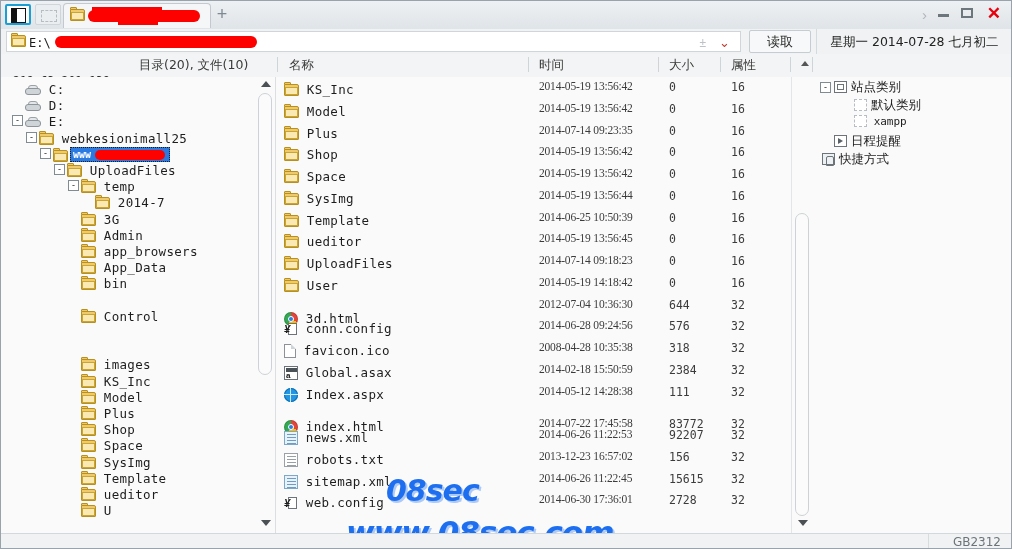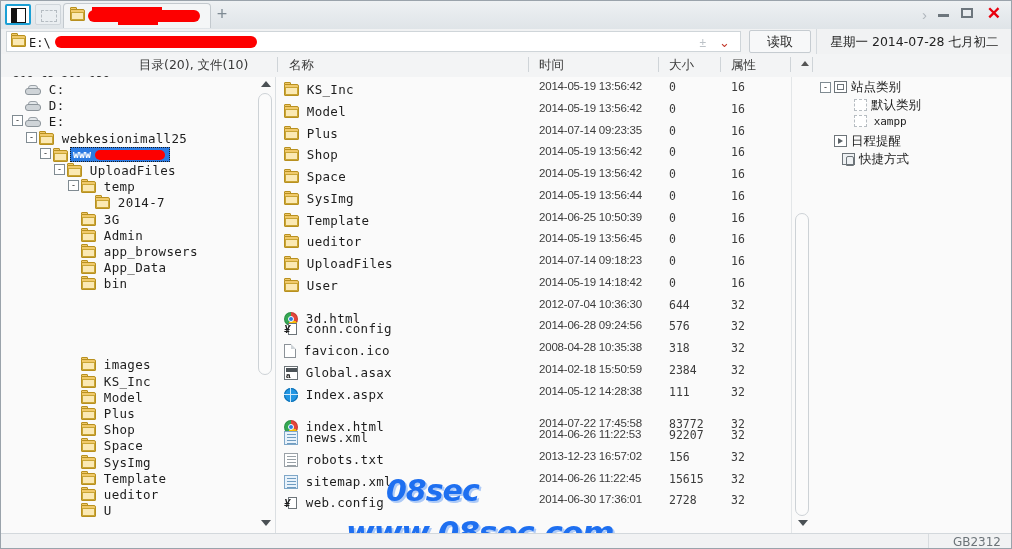--- a/index.html
+++ b/index.html
@@ -101,21 +101,21 @@
   .sb-up,.sb-dn{position:absolute;left:6px;width:0;height:0;
                 border-left:5px solid transparent;border-right:5px solid transparent;}
   .sb-up{border-bottom:6px solid #4a5054;}
   .sb-dn{border-top:6px solid #4a5054;}
 
   
   .row{position:absolute;left:0;width:100%;height:21.7px;}
   .rname{position:absolute;left:0;top:0;font-size:12.5px;color:#1d1d1d;
          font-family:"DejaVu Sans Mono","Liberation Mono",monospace;letter-spacing:.3px;}
   .rtime{position:absolute;left:263px;top:1px;font-size:11.5px;color:#3b3b3b;
-         font-family:Liberation Sans, sans-serif;letter-spacing:-.2px;}
+         font-family:Liberation Serif, serif;letter-spacing:-.2px;}
   .rsize{position:absolute;left:393px;top:1px;font-size:11.5px;color:#3b3b3b;
          font-family:"DejaVu Sans Mono",monospace;}
   .rattr{position:absolute;left:455px;top:1px;font-size:11.5px;color:#3b3b3b;
          font-family:"DejaVu Sans Mono",monospace;}
 
   
   .folder{position:relative;display:inline-block;width:15px;height:12px;vertical-align:-2px;}
   .folder .bk{position:absolute;left:0;top:0;width:15px;height:12px;
               background:#f0c96a;border:1px solid #b8901f;box-sizing:border-box;border-radius:1px 2px 1px 1px;}
   .folder .tab1{position:absolute;left:0;top:-2px;width:7px;height:3px;
@@ -304,20 +304,23 @@
       </div>
       <div class="row" style="top: 166px; height: 16.2px;">
         <span class="rname" style="left:80px;top:1px"><span class="folder"><i class="tab1"></i><i class="bk"></i><i class="fr"></i></span> <span>app_browsers</span></span>
       </div>
       <div class="row" style="top: 182.2px; height: 16.2px;">
         <span class="rname" style="left:80px;top:1px"><span class="folder"><i class="tab1"></i><i class="bk"></i><i class="fr"></i></span> <span>App_Data</span></span>
       </div>
       <div class="row" style="top: 198.4px; height: 16.2px;">
         <span class="rname" style="left:80px;top:1px"><span class="folder"><i class="tab1"></i><i class="bk"></i><i class="fr"></i></span> <span>bin</span></span>
       </div>
+      <div class="row" style="top: 230.8px; height: 16.2px;">
+        <span class="rname" style="left:80px;top:1px"><span class="folder"><i class="tab1"></i><i class="bk"></i><i class="fr"></i></span> <span>Control</span></span>
+      </div>
       <div class="row" style="top: 279.4px; height: 16.2px;">
         <span class="rname" style="left:80px;top:1px"><span class="folder"><i class="tab1"></i><i class="bk"></i><i class="fr"></i></span> <span>images</span></span>
       </div>
       <div class="row" style="top: 295.6px; height: 16.2px;">
         <span class="rname" style="left:80px;top:1px"><span class="folder"><i class="tab1"></i><i class="bk"></i><i class="fr"></i></span> <span>KS_Inc</span></span>
       </div>
       <div class="row" style="top: 311.8px; height: 16.2px;">
         <span class="rname" style="left:80px;top:1px"><span class="folder"><i class="tab1"></i><i class="bk"></i><i class="fr"></i></span> <span>Model</span></span>
       </div>
       <div class="row" style="top: 328px; height: 16.2px;">
@@ -483,21 +486,21 @@
       <div class="cat-row" style="top: 20px; left: 0px;">
         <span style="position:absolute;left:42px;top:0px;white-space:nowrap"><span class="cat-box dash"></span> <span>默认类别</span></span>
       </div>
       <div class="cat-row" style="top: 38px; left: 0px;">
         <span style="position:absolute;left:42px;top:0px;white-space:nowrap;font-size:11px;font-family:'DejaVu Sans Mono',monospace"><span class="cat-box dash"></span> <span>xampp</span></span>
       </div>
       <div class="cat-row" style="top: 56px; left: 0px;">
         <span style="position:absolute;left:22px;top:0px;white-space:nowrap"><span class="cat-box play"></span> <span>日程提醒</span></span>
       </div>
       <div class="cat-row" style="top: 74px; left: 0px;">
-        <span style="position:absolute;left:30px;top:0px;white-space:nowrap"><span class="cat-box hand"></span> <span>快捷方式</span></span>
+        <span style="position:absolute;left:10px;top:0px;white-space:nowrap"><span class="cat-box hand"></span> <span>快捷方式</span></span>
       </div>
     </div>
 
   <div class="wm wm1">08sec</div>
   <div class="wm wm2">www.08sec.com</div>
 
   <div class="statusbar">
     <div class="slot"></div>
     <div class="enc">GB2312</div>
   </div>

